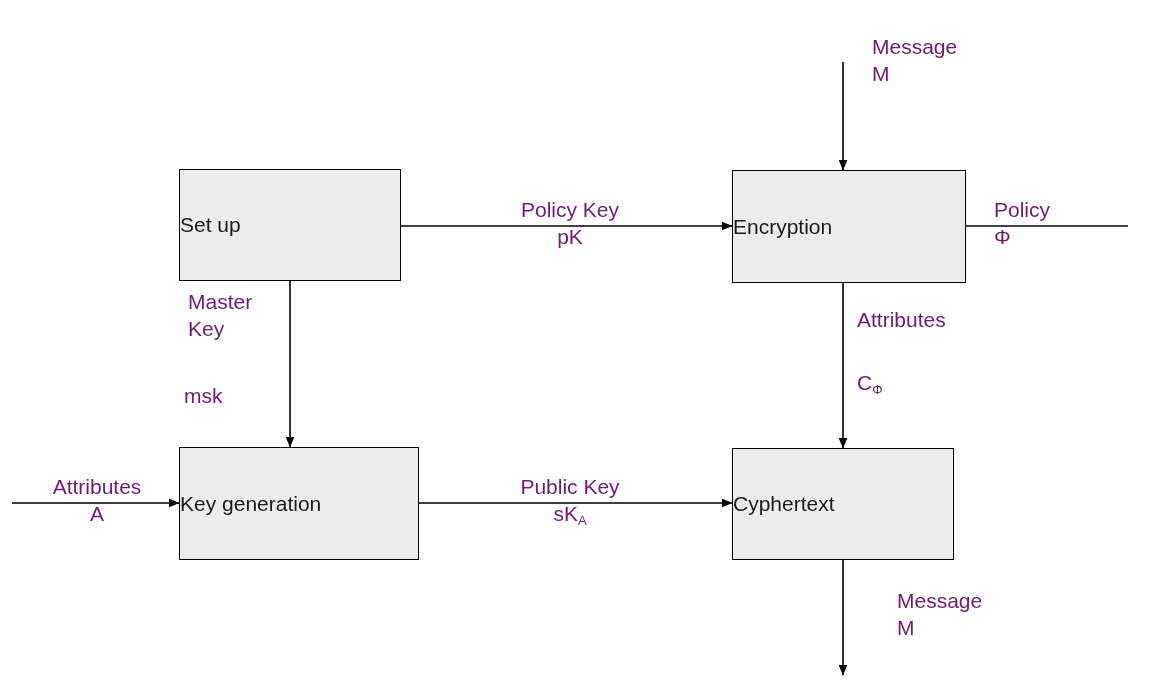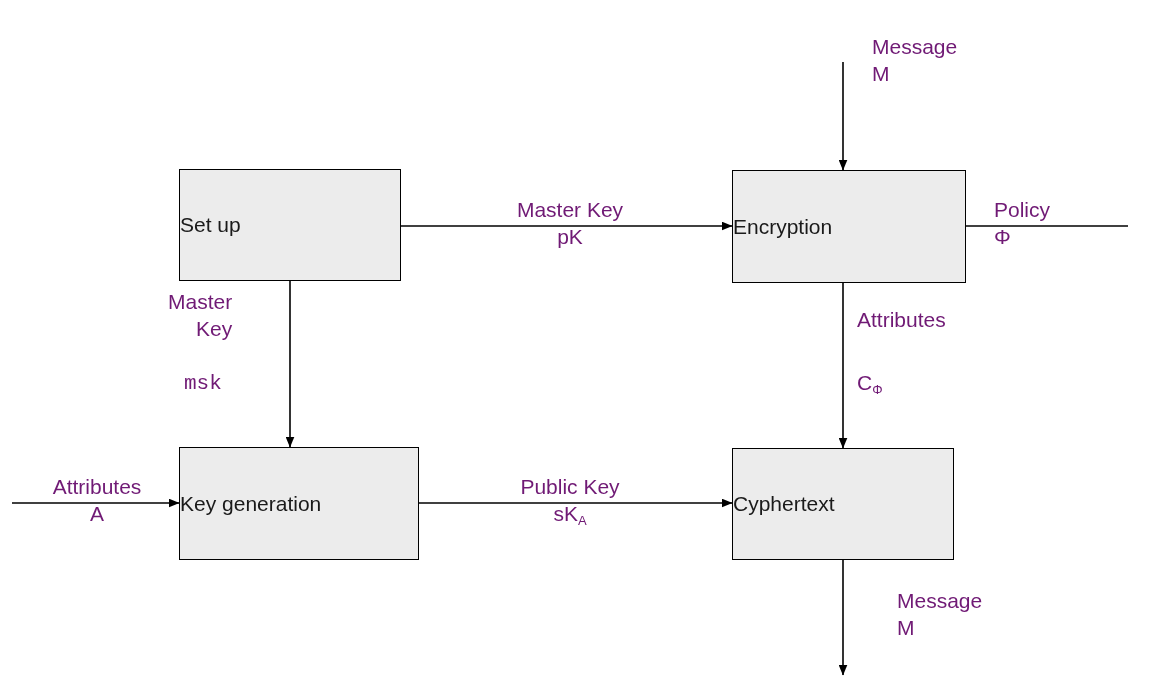--- a/index.html
+++ b/index.html
@@ -96,35 +96,35 @@
   <div class="proc-box" style="left:732px; top:448px; width:222px; height:112px;">
     <span class="proc-label">Cyphertext</span>
   </div>
 
   <div class="edge-label" style="left:872px; top:34px;">
     <div>Message</div>
     <div>M</div>
   </div>
 
   <div class="edge-label centered" style="left:497px; top:197px; width:146px;">
-    <div>Master Key</div>
+    <div>Policy Key</div>
     <div>pK</div>
   </div>
 
   <div class="edge-label" style="left:994px; top:197px;">
     <div>Policy</div>
     <div>Φ</div>
   </div>
 
-  <div class="edge-label" style="left:168px; top:289px;text-align:right;">
+  <div class="edge-label" style="left:188px; top:289px;">
     <div>Master</div>
     <div>Key</div>
   </div>
 
-  <div class="edge-label" style="left:184px; top:371px;font-family:Liberation Mono, monospace;">
+  <div class="edge-label" style="left:184px; top:383px;">
     <div>msk</div>
   </div>
 
   <div class="edge-label" style="left:857px; top:307px;">
     <div>Attributes</div>
   </div>
 
   <div class="edge-label" style="left:857px; top:370px;">
     <span>C</span><sub>Φ</sub>
   </div>

